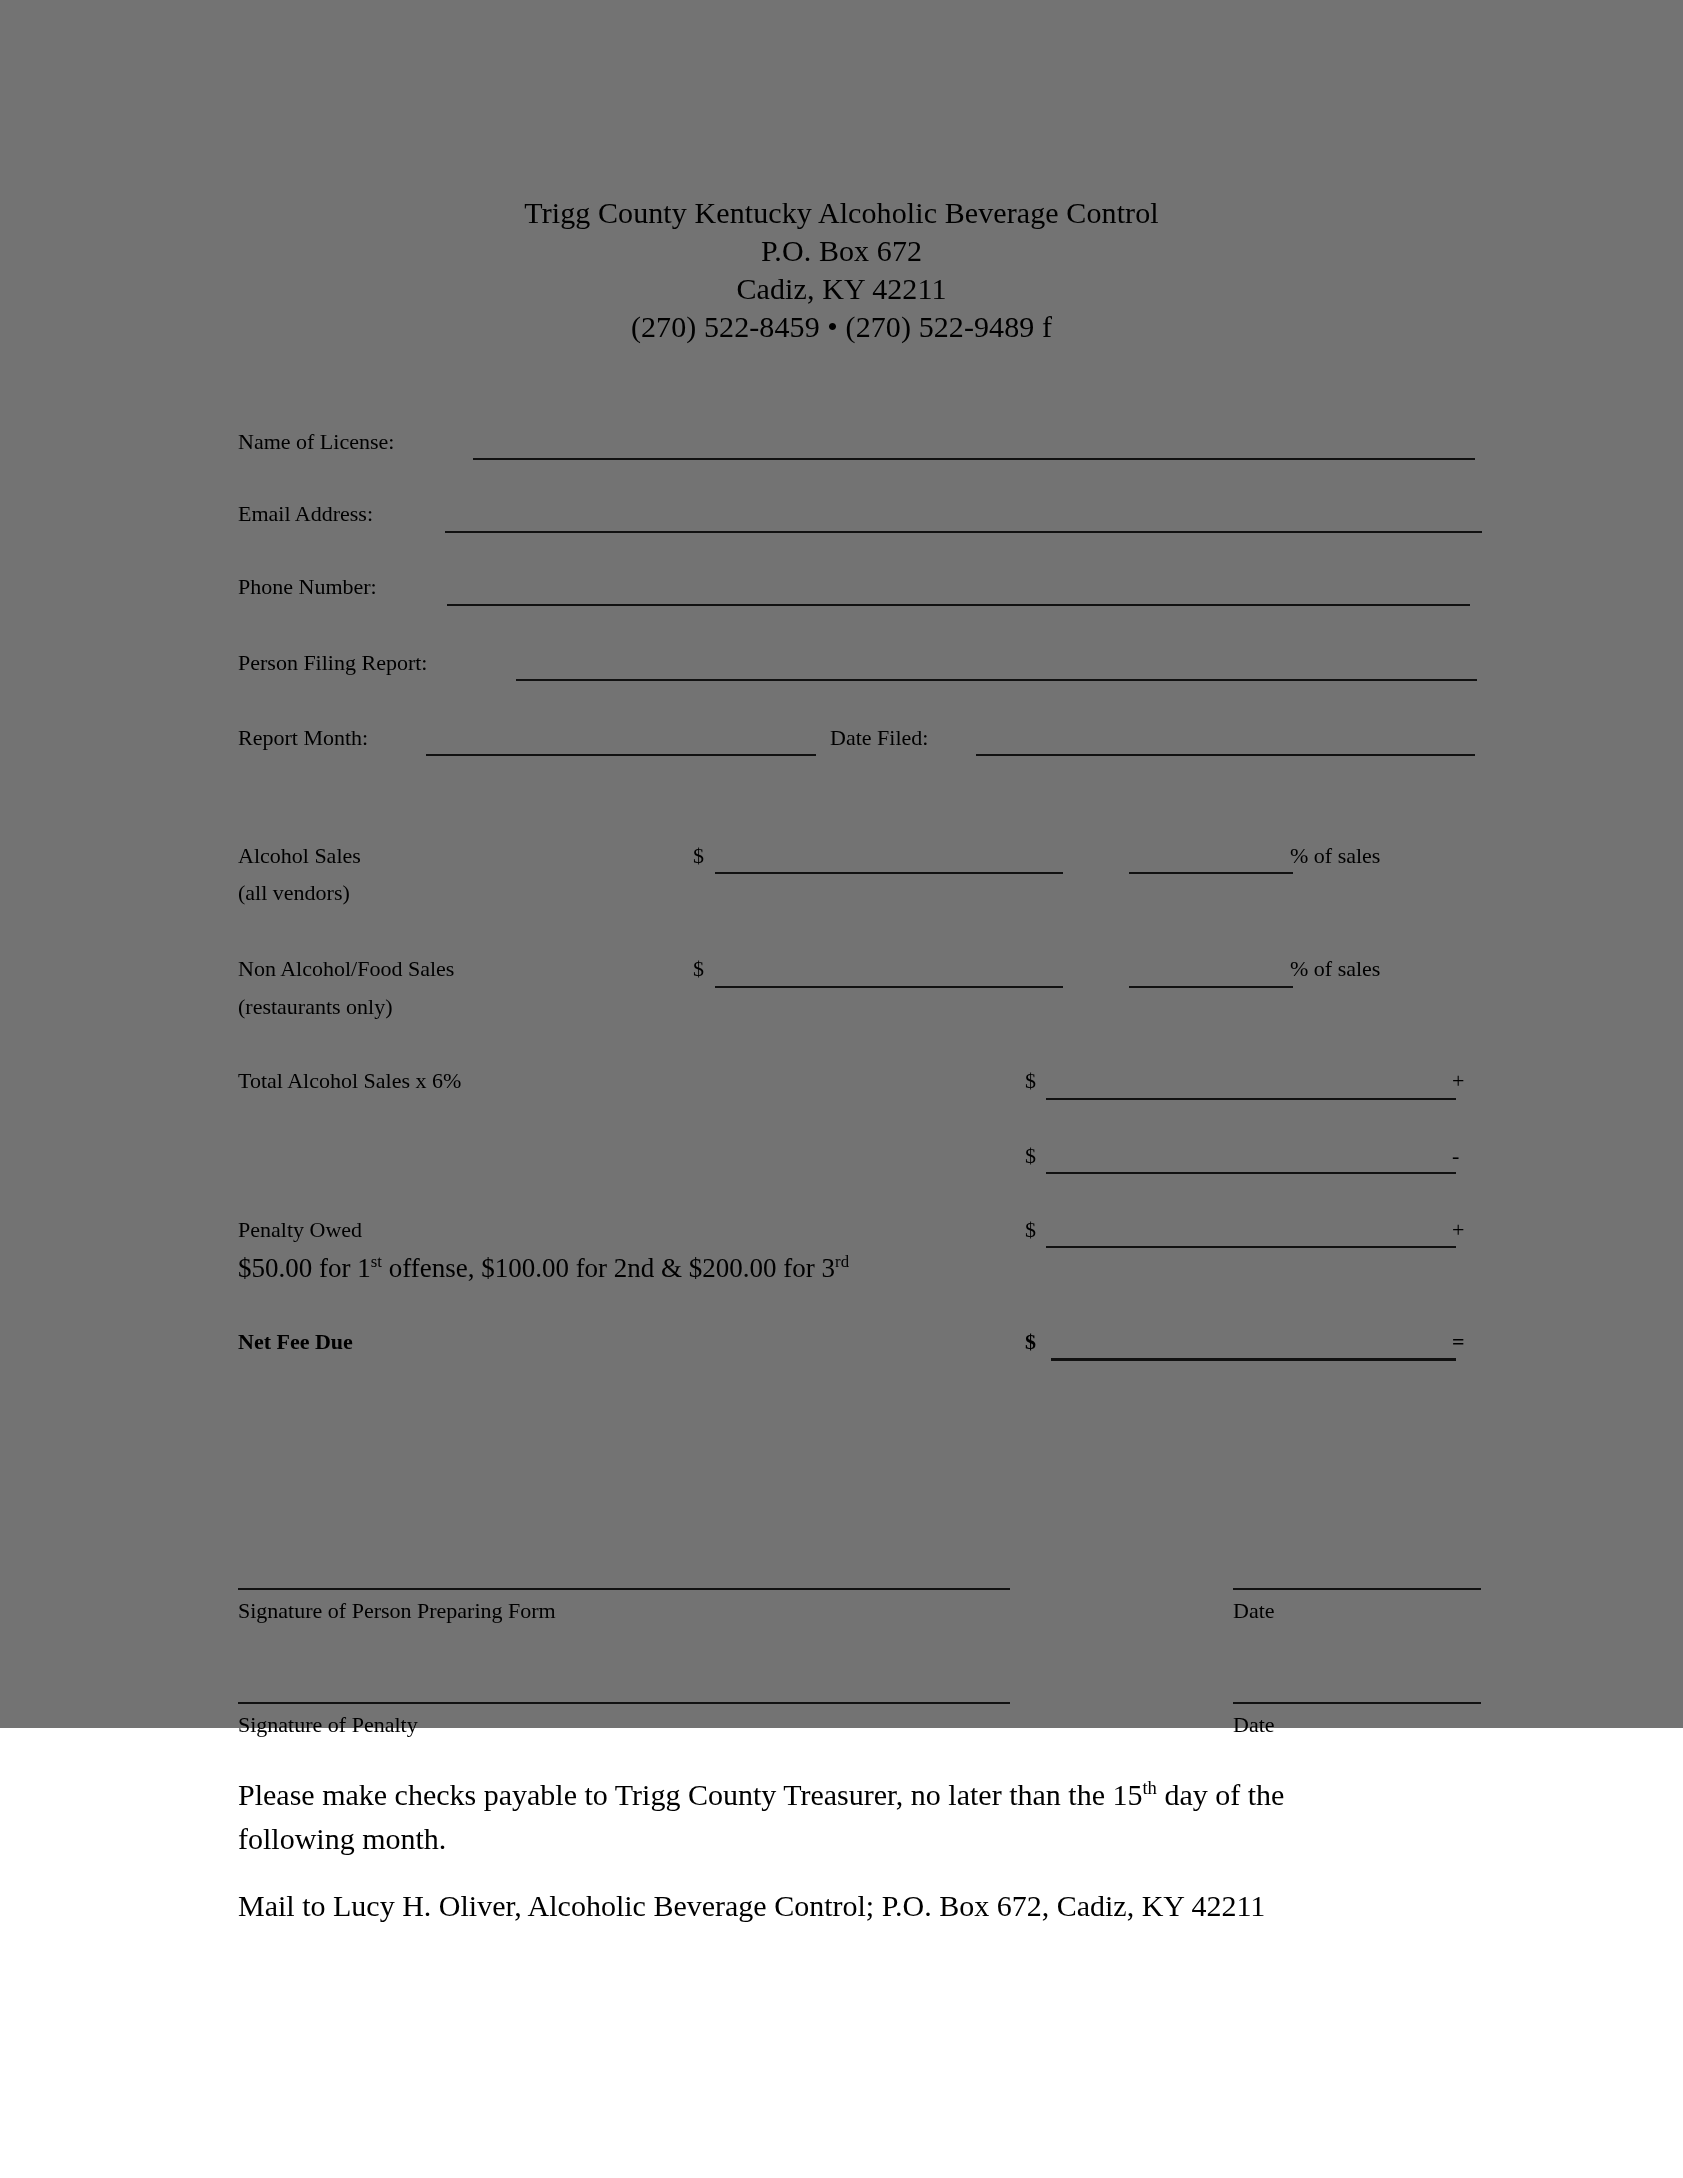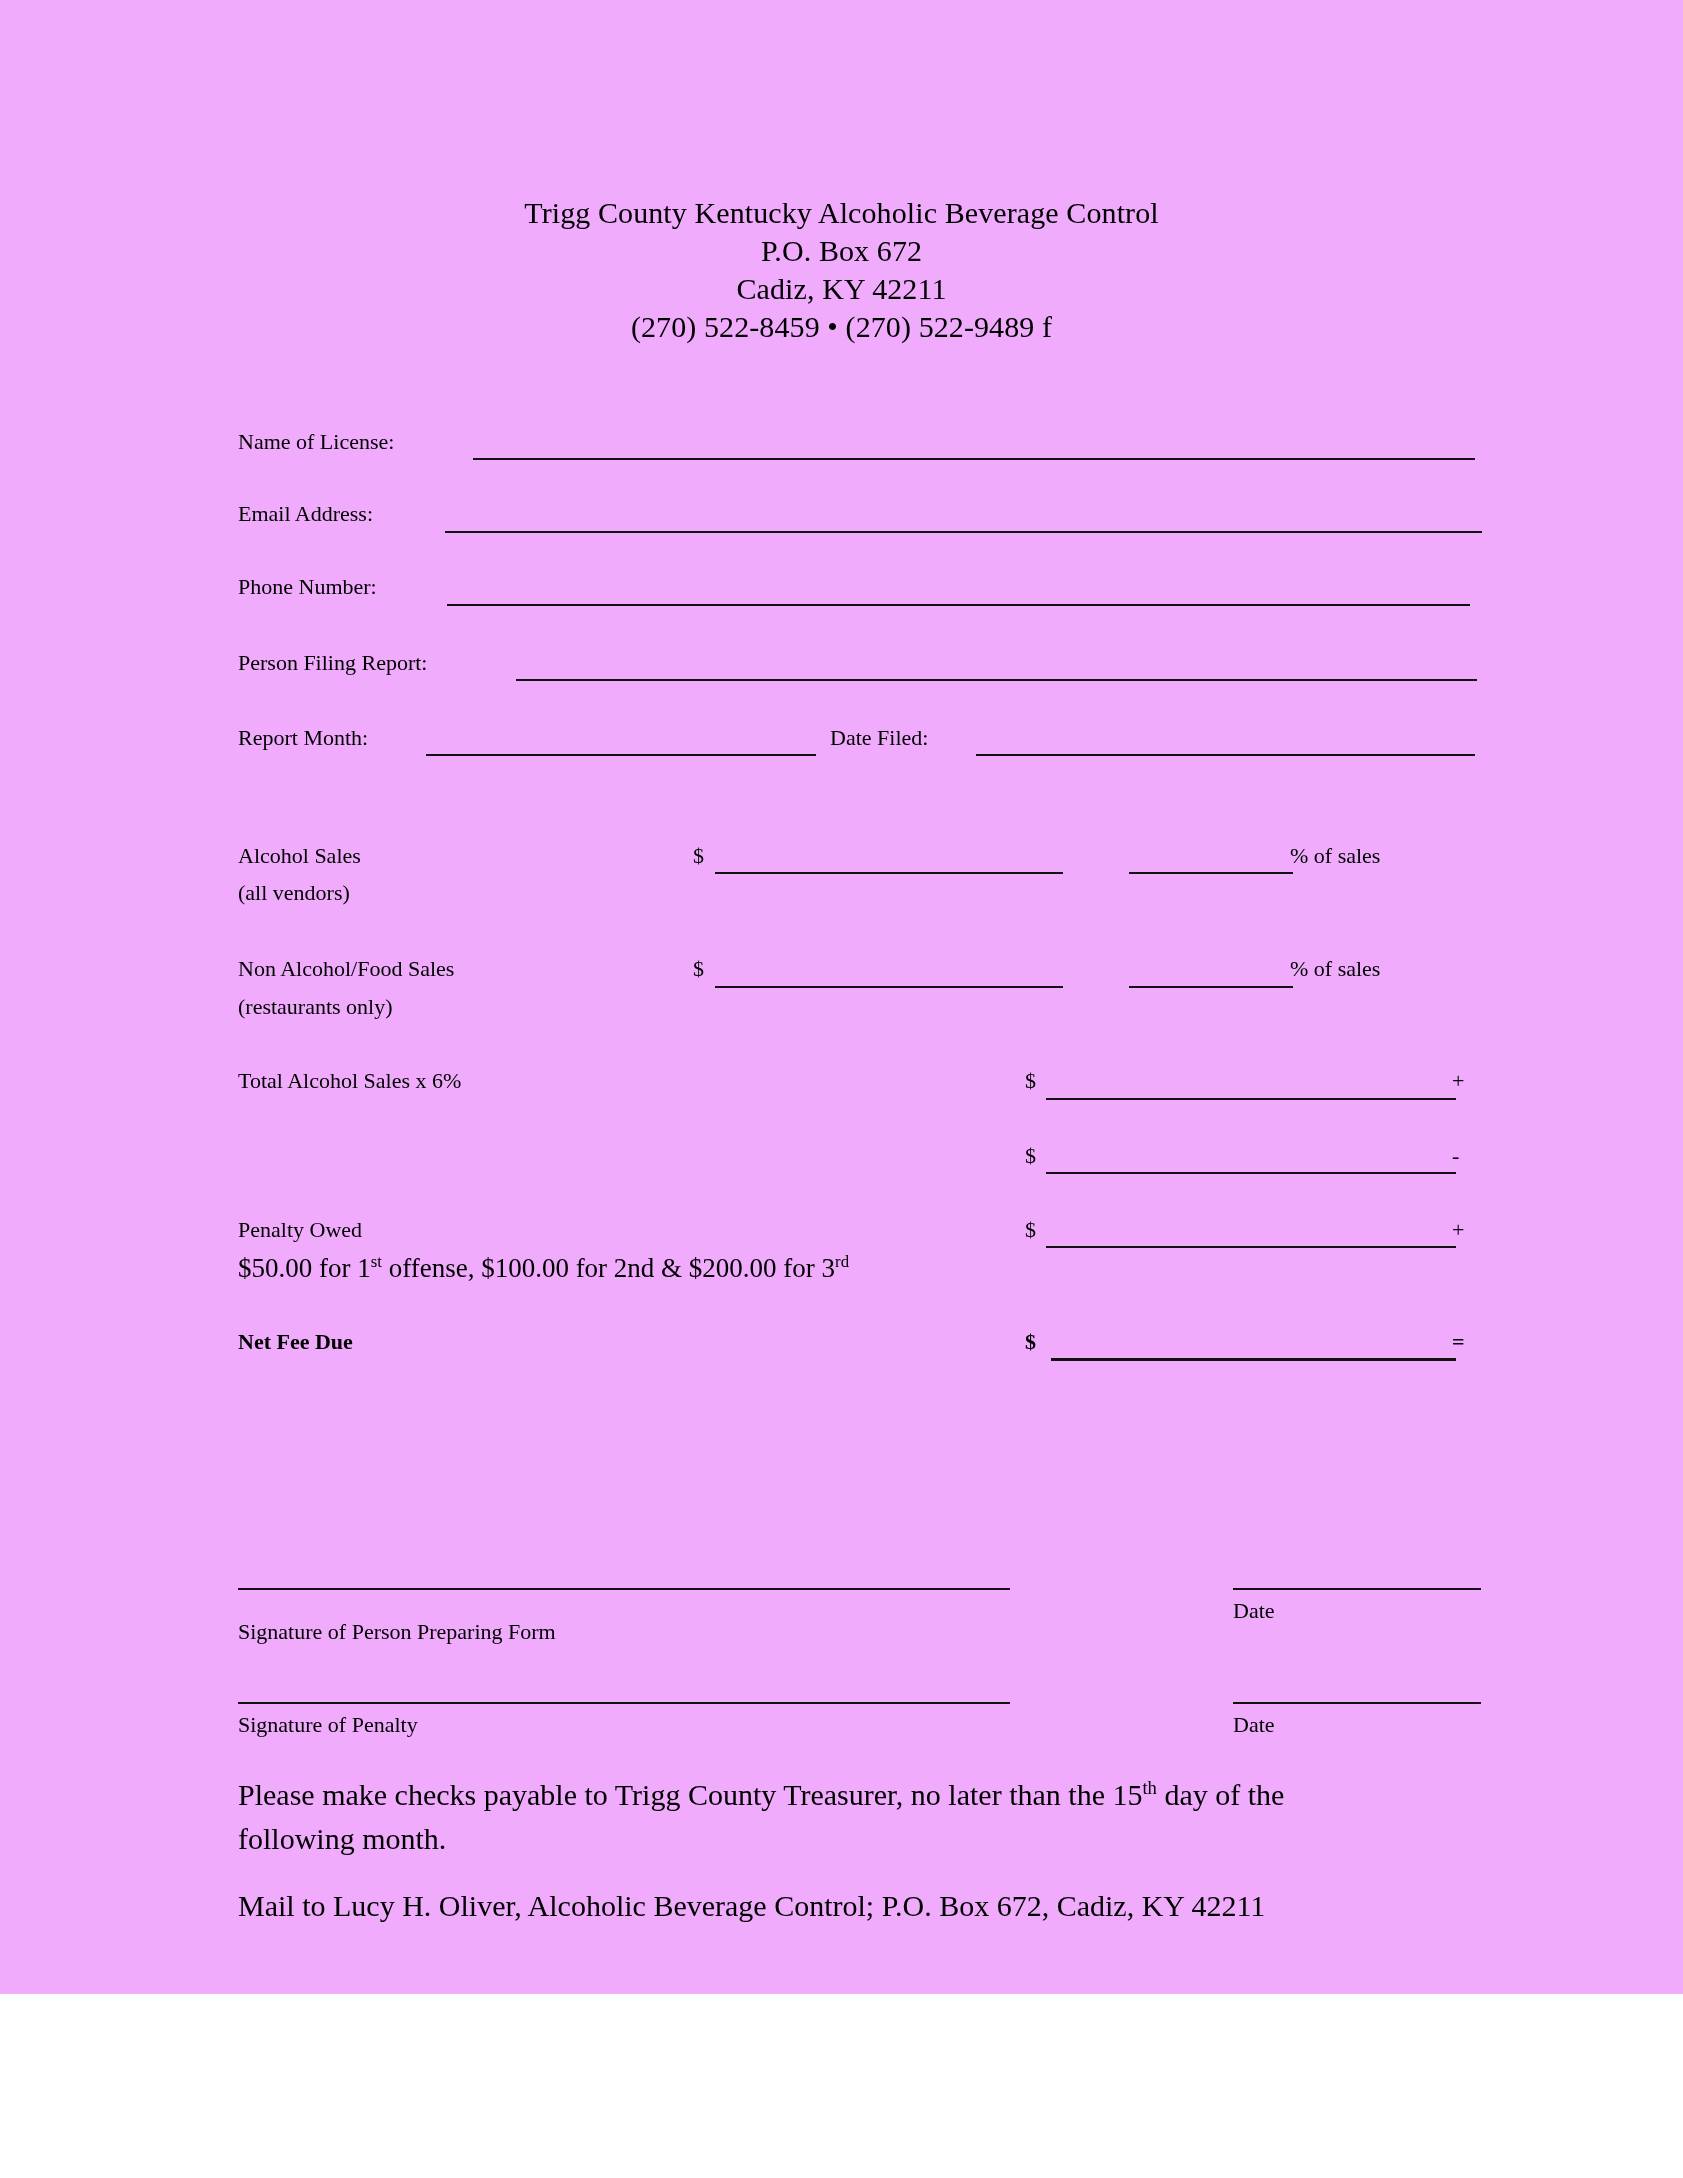--- a/index.html
+++ b/index.html
@@ -13,22 +13,22 @@
     position: relative;
     font-family: "Liberation Serif", "DejaVu Serif", serif;
     color: #000000;
     overflow: hidden;
   }
 
   .page {
     position: absolute;
     left: 0; top: 0;
     width: 1683px;
-    height: 1994px;
-    background: #f0abfc;
+    height: 1728px;
+    background: #737373;
   }
 
   
   .header {
     position: absolute;
     left: 0;
     top: 194px;
     width: 1683px;
     text-align: center;
   }
@@ -133,21 +133,21 @@
 
   <div class="t ital" style="left:238px; top:1249px; font-size:27px;"><span>$50.00 for 1</span><sup>st</sup><span> offense, $100.00 for 2nd &amp; $200.00 for 3</span><sup>rd</sup></div>
 
   <div class="t bold" style="left:238px; top:1323px;">Net Fee Due</div>
   <div class="t bold" style="left:1025px; top:1323px;">$</div>
   <div class="rule" style="left:1051px; top:1358px; width:405px; border-bottom-width:3.5px;"></div>
   <div class="t bold" style="left:1452px; top:1323px;">=</div>
 
 
   <div class="rule" style="left:238px; top:1588px; width:772px;"></div>
-  <div class="t" style="left:238px; top:1592px;margin-top:21px;">Signature of Person Preparing Form</div>
+  <div class="t" style="left:238px; top:1592px;">Signature of Person Preparing Form</div>
 
   <div class="rule" style="left:1233px; top:1588px; width:248px;"></div>
   <div class="t" style="left:1233px; top:1592px;">Date</div>
 
   <div class="rule" style="left:238px; top:1702px; width:772px;"></div>
   <div class="t" style="left:238px; top:1706px;">Signature of Penalty</div>
 
   <div class="rule" style="left:1233px; top:1702px; width:248px;"></div>
   <div class="t" style="left:1233px; top:1706px;">Date</div>
 

